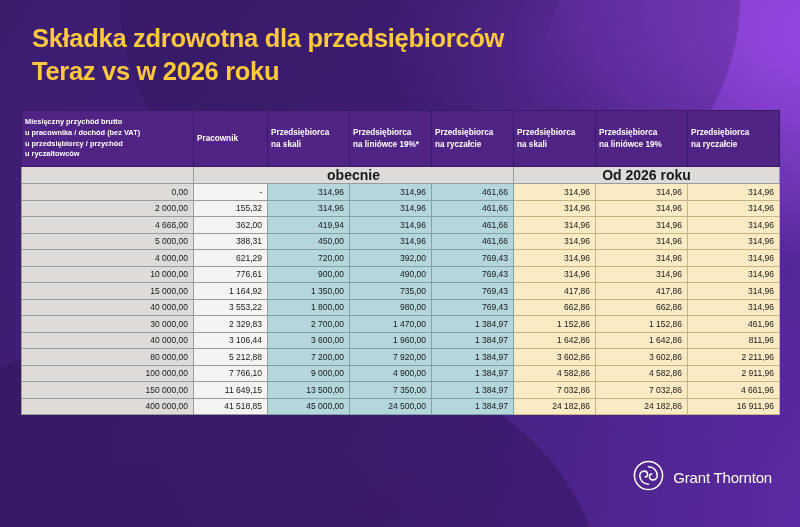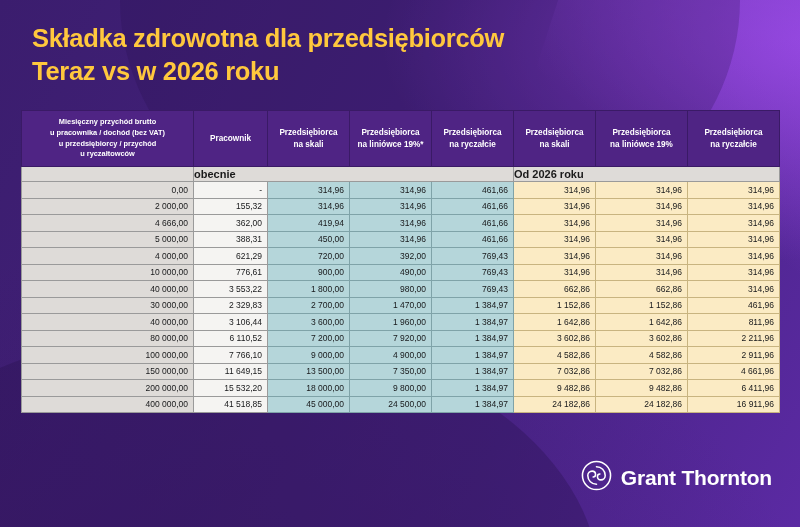--- a/index.html
+++ b/index.html
@@ -69,38 +69,39 @@
   }
   th, td { padding: 0; }
 
   
   thead th {
     background: #4f2484;
     color: #ffffff;
     font-size: 8.2px;
     font-weight: bold;
     line-height: 1.35;
-    text-align: center;
+    text-align: left;
     vertical-align: middle;
     height: 56px;
     border: 1px solid #3a1a66;
     white-space: pre-line;
     padding: 2px 3px;
   }
   thead th.c1 {
     font-size: 7.4px;
     line-height: 1.42;
   }
 
   
   tr.band td {
     background: #dedbd8;
     color: #1a1a1a;
     font-weight: bold;
-    font-size: 11px;
+    font-size: 14px;
+    text-align: center;
     height: 15px;
     border: 1px solid #9a9a9a;
   }
   tr.band td.blank { background:#dedbd8; border:1px solid #9a9a9a; }
 
   
   tbody tr.data td {
     height: 16.5px;
     border: 1px solid #8e9a9c;
     padding: 0 5px 0 3px;
@@ -128,23 +129,23 @@
   #logo {
     position: absolute;
     right: 28px; bottom: 32px;
     display: flex;
     align-items: center;
     gap: 9px;
   }
   #logo .mark { display:block; }
   #logo .brand {
     color: #ffffff;
-    font-size: 21px;
+    font-size: 15px;
     letter-spacing: -0.2px;
-    font-weight: bold;
+    font-weight: normal;
     white-space: nowrap;
   }
 </style>
 </head>
 <body>
 
 <div id="page">
   <div id="wedge"></div>
   <div id="curve2"></div>
   <div id="curve"></div>
@@ -246,20 +247,30 @@
             <td class="label">10 000,00</td>
             <td class="plain">776,61</td>
             <td class="teal">900,00</td>
             <td class="teal">490,00</td>
             <td class="teal">769,43</td>
             <td class="cream">314,96</td>
             <td class="cream">314,96</td>
             <td class="cream">314,96</td>
           </tr>
           <tr class="data">
+            <td class="label">15 000,00</td>
+            <td class="plain">1 164,92</td>
+            <td class="teal">1 350,00</td>
+            <td class="teal">735,00</td>
+            <td class="teal">769,43</td>
+            <td class="cream">417,86</td>
+            <td class="cream">417,86</td>
+            <td class="cream">314,96</td>
+          </tr>
+          <tr class="data">
             <td class="label">40 000,00</td>
             <td class="plain">3 553,22</td>
             <td class="teal">1 800,00</td>
             <td class="teal">980,00</td>
             <td class="teal">769,43</td>
             <td class="cream">662,86</td>
             <td class="cream">662,86</td>
             <td class="cream">314,96</td>
           </tr>
           <tr class="data">
@@ -277,21 +288,21 @@
             <td class="plain">3 106,44</td>
             <td class="teal">3 600,00</td>
             <td class="teal">1 960,00</td>
             <td class="teal">1 384,97</td>
             <td class="cream">1 642,86</td>
             <td class="cream">1 642,86</td>
             <td class="cream">811,96</td>
           </tr>
           <tr class="data">
             <td class="label">80 000,00</td>
-            <td class="plain">6 110,52</td>
+            <td class="plain">5 212,88</td>
             <td class="teal">7 200,00</td>
             <td class="teal">7 920,00</td>
             <td class="teal">1 384,97</td>
             <td class="cream">3 602,86</td>
             <td class="cream">3 602,86</td>
             <td class="cream">2 211,96</td>
           </tr>
           <tr class="data">
             <td class="label">100 000,00</td>
             <td class="plain">7 766,10</td>
@@ -304,30 +315,20 @@
           </tr>
           <tr class="data">
             <td class="label">150 000,00</td>
             <td class="plain">11 649,15</td>
             <td class="teal">13 500,00</td>
             <td class="teal">7 350,00</td>
             <td class="teal">1 384,97</td>
             <td class="cream">7 032,86</td>
             <td class="cream">7 032,86</td>
             <td class="cream">4 661,96</td>
-          </tr>
-          <tr class="data">
-            <td class="label">200 000,00</td>
-            <td class="plain">15 532,20</td>
-            <td class="teal">18 000,00</td>
-            <td class="teal">9 800,00</td>
-            <td class="teal">1 384,97</td>
-            <td class="cream">9 482,86</td>
-            <td class="cream">9 482,86</td>
-            <td class="cream">6 411,96</td>
           </tr>
           <tr class="data">
             <td class="label">400 000,00</td>
             <td class="plain">41 518,85</td>
             <td class="teal">45 000,00</td>
             <td class="teal">24 500,00</td>
             <td class="teal">1 384,97</td>
             <td class="cream">24 182,86</td>
             <td class="cream">24 182,86</td>
             <td class="cream">16 911,96</td>

